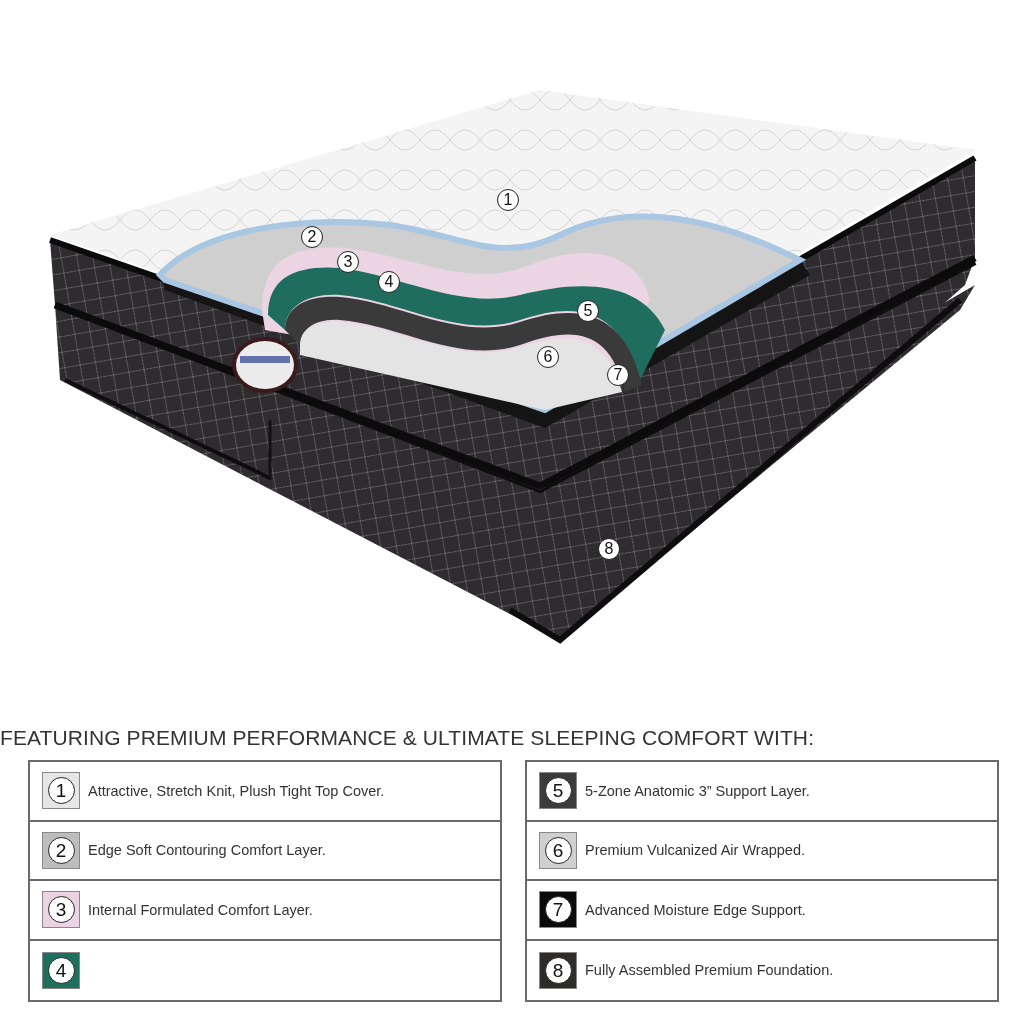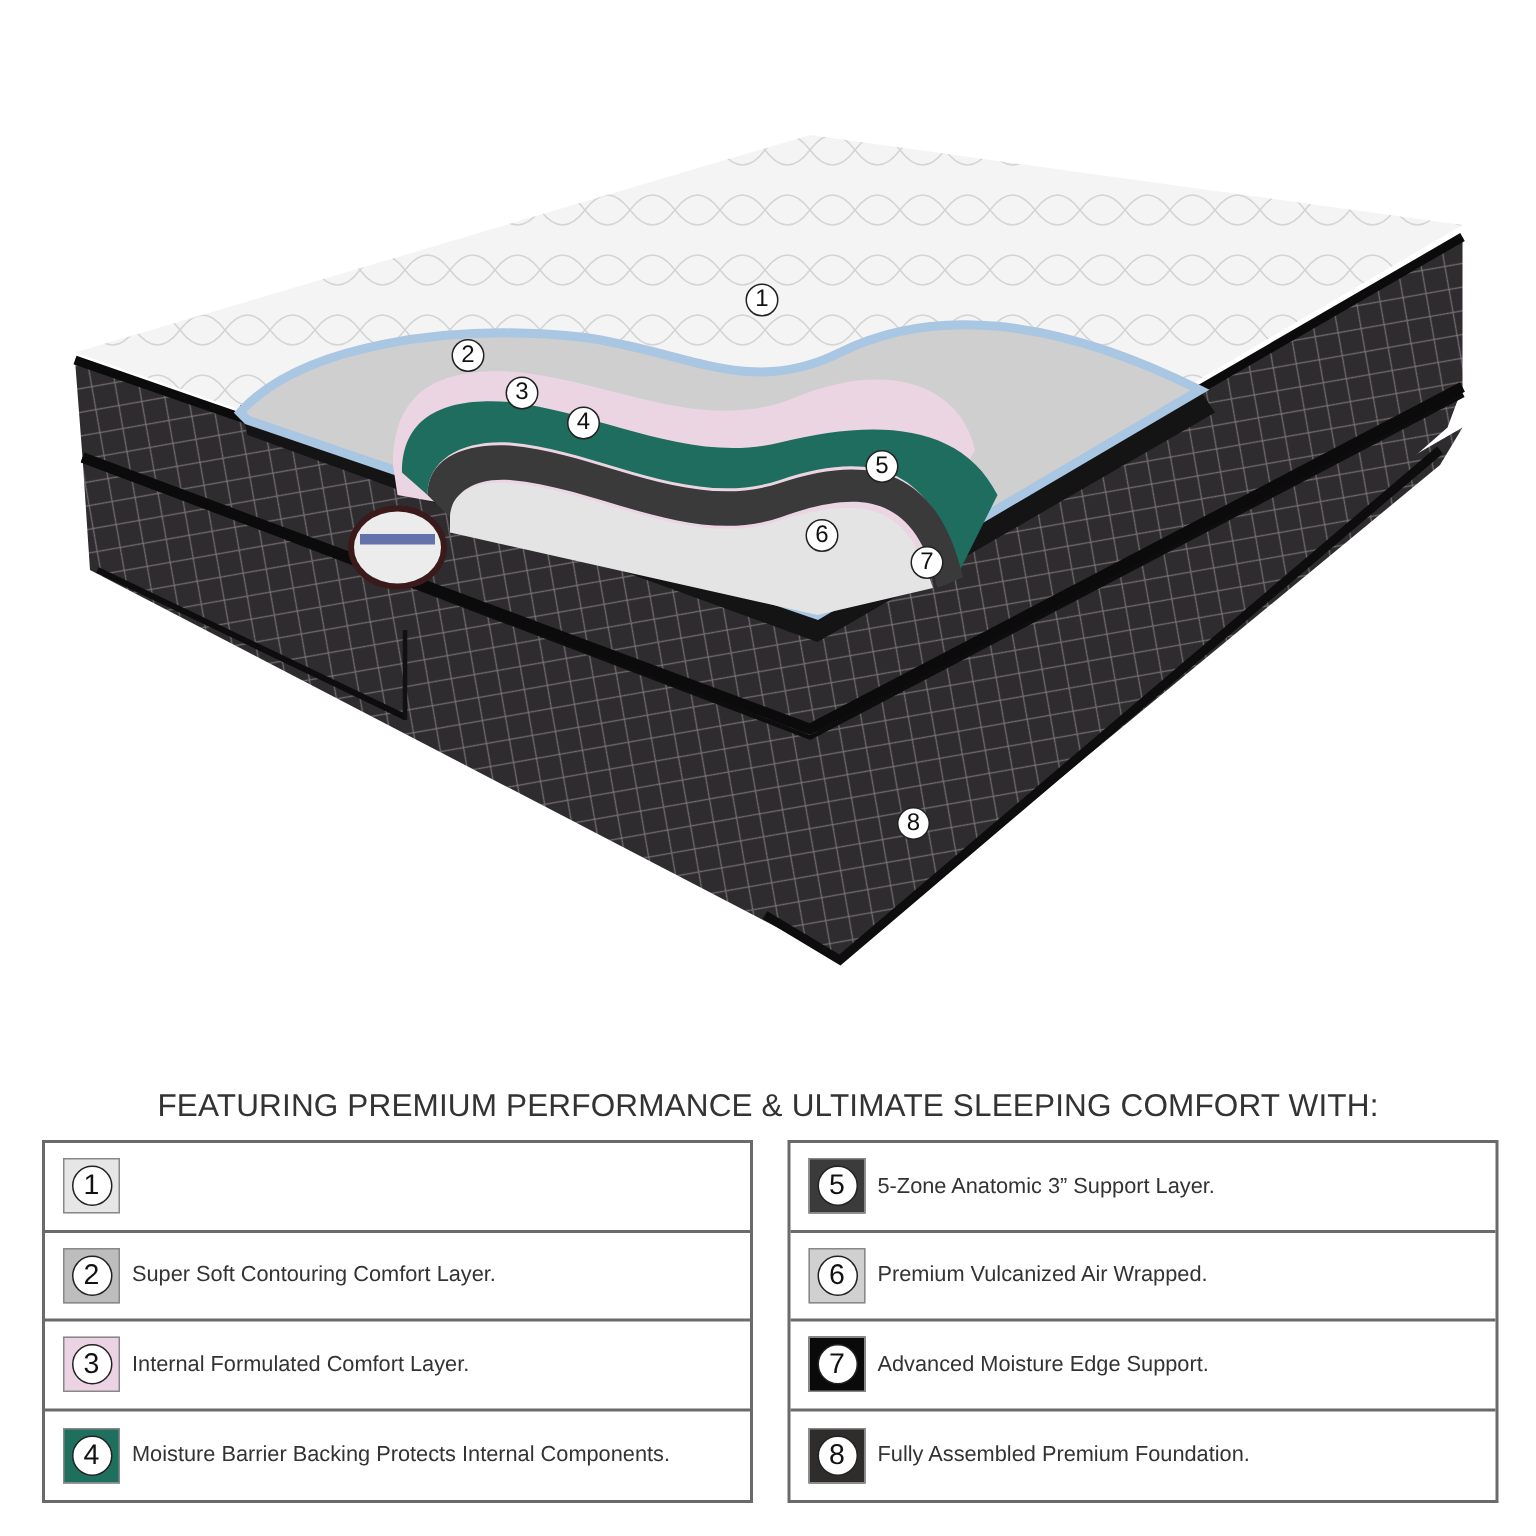--- a/index.html
+++ b/index.html
@@ -8,21 +8,21 @@
     font-family: "Liberation Sans", sans-serif;
   }
   .hero { position: absolute; left: 0; top: 0; width: 1024px; height: 700px; }
   .hero svg { width: 1024px; height: 700px; display: block; }
   .callout {
     position: absolute; width: 22px; height: 22px; border-radius: 50%;
     background: #ffffff; border: 1.3px solid #222; box-sizing: border-box;
     font-size: 16px; line-height: 20px; text-align: center; color: #111;
   }
   .heading {
-    position: absolute; left: 0; top: 726px; width: 1024px; text-align: center;
+    position: absolute; left: 0; top: 726px; width: 1024px; 
     font-size: 21px; color: #333; letter-spacing: 0.1px;
   }
   .feature-col { position: absolute; top: 760px; width: 474px; border: 2px solid #6a6a6a; box-sizing: border-box; }
   .feature-col.left { left: 28px; }
   .feature-col.right { left: 525px; }
   .feature-row { height: 59.5px; display: flex; align-items: center; border-bottom: 2px solid #6a6a6a; box-sizing: border-box; }
   .feature-row:last-child { border-bottom: none; }
   .swatch {
     width: 38px; height: 37px; margin-left: 12px; margin-right: 8px; box-sizing: border-box;
     border: 1px solid #888; display: flex; align-items: center; justify-content: center; flex: none;
@@ -99,38 +99,38 @@
     </div>
 </div>
 
 <div class="heading">FEATURING PREMIUM PERFORMANCE &amp; ULTIMATE SLEEPING COMFORT WITH:</div>
 
 <div class="feature-col left">
   <div class="feature-row">
     <div class="swatch" style="background: rgb(230, 230, 230);">
         <div class="num">1</div>
       </div>
+    <span class="feature-text">Attractive, Stretch Knit, Plush Tight Top Cover.</span>
   </div>
   <div class="feature-row">
     <div class="swatch" style="background: rgb(189, 189, 189);">
         <div class="num">2</div>
       </div>
-    <span class="feature-text">Super Soft Contouring Comfort Layer.</span>
+    <span class="feature-text">Edge Soft Contouring Comfort Layer.</span>
   </div>
   <div class="feature-row">
     <div class="swatch" style="background: rgb(236, 211, 228);">
         <div class="num">3</div>
       </div>
     <span class="feature-text">Internal Formulated Comfort Layer.</span>
   </div>
   <div class="feature-row">
     <div class="swatch" style="background: rgb(31, 111, 95);">
         <div class="num">4</div>
       </div>
-    <span class="feature-text">Moisture Barrier Backing Protects Internal Components.</span>
   </div>
 </div>
 
 <div class="feature-col right">
   <div class="feature-row">
     <div class="swatch" style="background: rgb(59, 59, 59);">
         <div class="num">5</div>
       </div>
     <span class="feature-text">5-Zone Anatomic 3” Support Layer.</span>
   </div>

